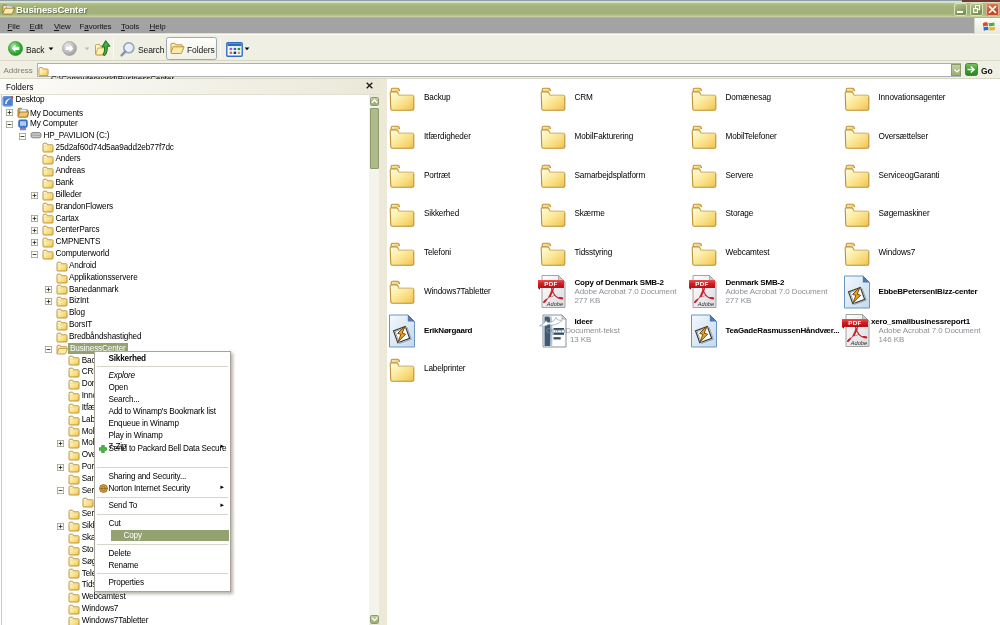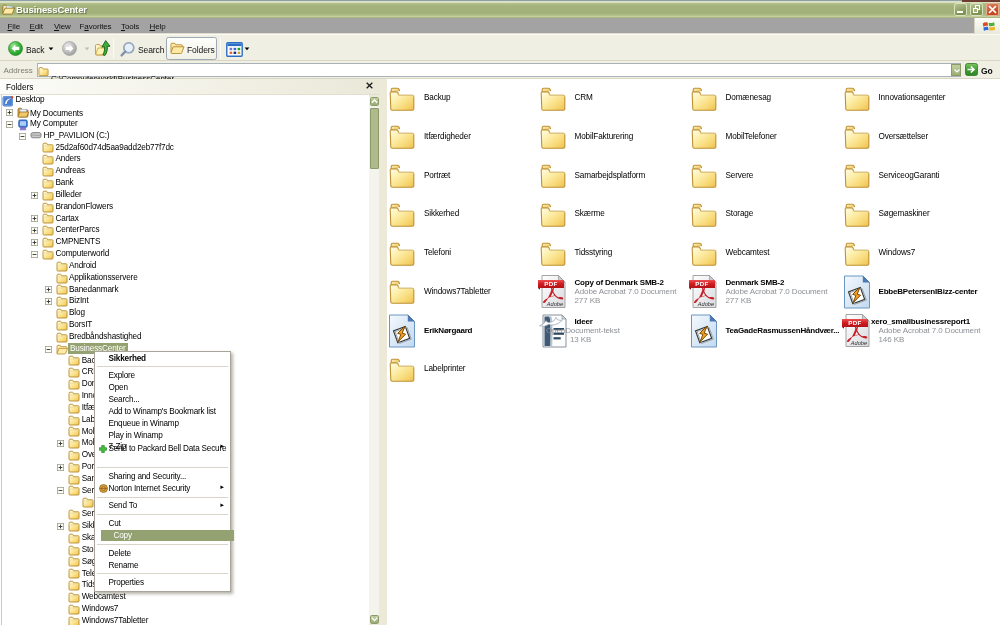--- a/index.html
+++ b/index.html
@@ -53,21 +53,21 @@
 
 
 .lbl1 { font-size:8.2px; letter-spacing:-0.15px; color:#000; white-space:pre; }
 .lblf { font-size:8px; letter-spacing:-0.2px; font-weight:bold; color:#000; white-space:pre; }
 .lblg { font-size:8px; letter-spacing:-0.1px; color:#8d9095; white-space:pre; }
 
 
 #ctxmenu { position:absolute; left:94px; top:350.5px; width:137px; height:241.5px; background:#fff; border:1px solid #a8a49a; box-shadow:2px 2px 3px rgba(120,118,100,0.55); }
 .mitem { position:absolute; left:1px; width:133px; height:11.8px; font-size:8.2px; letter-spacing:-0.2px; color:#000; }
 .mitem .mtxt { position:absolute; left:12.5px; top:1.6px; white-space:pre; }
-.mitem.mhl { background:#94a171; color:#fff; left:6px; width:133px; }
+.mitem.mhl { background:#94a171; color:#fff; left:16px; width:118px; }
 .msep { position:absolute; left:2px; width:131px; height:1px; background:#d8d5c8; }
 .marr { position:absolute; right:4px; top:2.3px; font-size:6px; color:#000; }
 </style></head>
 <body>
 <div id="win">
 
 <svg width="0" height="0" style="position:absolute">
 <defs>
 <linearGradient id="foldg" x1="0" y1="0" x2="1" y2="1">
  <stop offset="0" stop-color="#fffce9"></stop>
@@ -761,21 +761,21 @@
       <div class="abs lblf" style="left:871px;top:316.7px">xero_smallbusinessreport1</div>
       <div class="abs lblg" style="left:878.5px;top:326.2px">Adobe Acrobat 7.0 Document</div>
       <div class="abs lblg" style="left:878.5px;top:334.7px">146 KB</div>
 </div>
 
 <div id="ctxmenu">
       <div class="mitem" style="top:0.6px;font-weight:bold;">
         <span class="mtxt">Sikkerhed</span>
       </div>
       <div class="msep" style="top:14.9px"></div>
-      <div class="mitem" style="top:18.3px;">
+      <div class="mitem" style="top:18.3px;font-style:italic;">
         <span class="mtxt">Explore</span>
       </div>
       <div class="mitem" style="top:30.2px;">
         <span class="mtxt">Open</span>
       </div>
       <div class="mitem" style="top:42.0px;">
         <span class="mtxt">Search...</span>
       </div>
       <div class="mitem" style="top:53.8px;">
         <span class="mtxt">Add to Winamp's Bookmark list</span>

